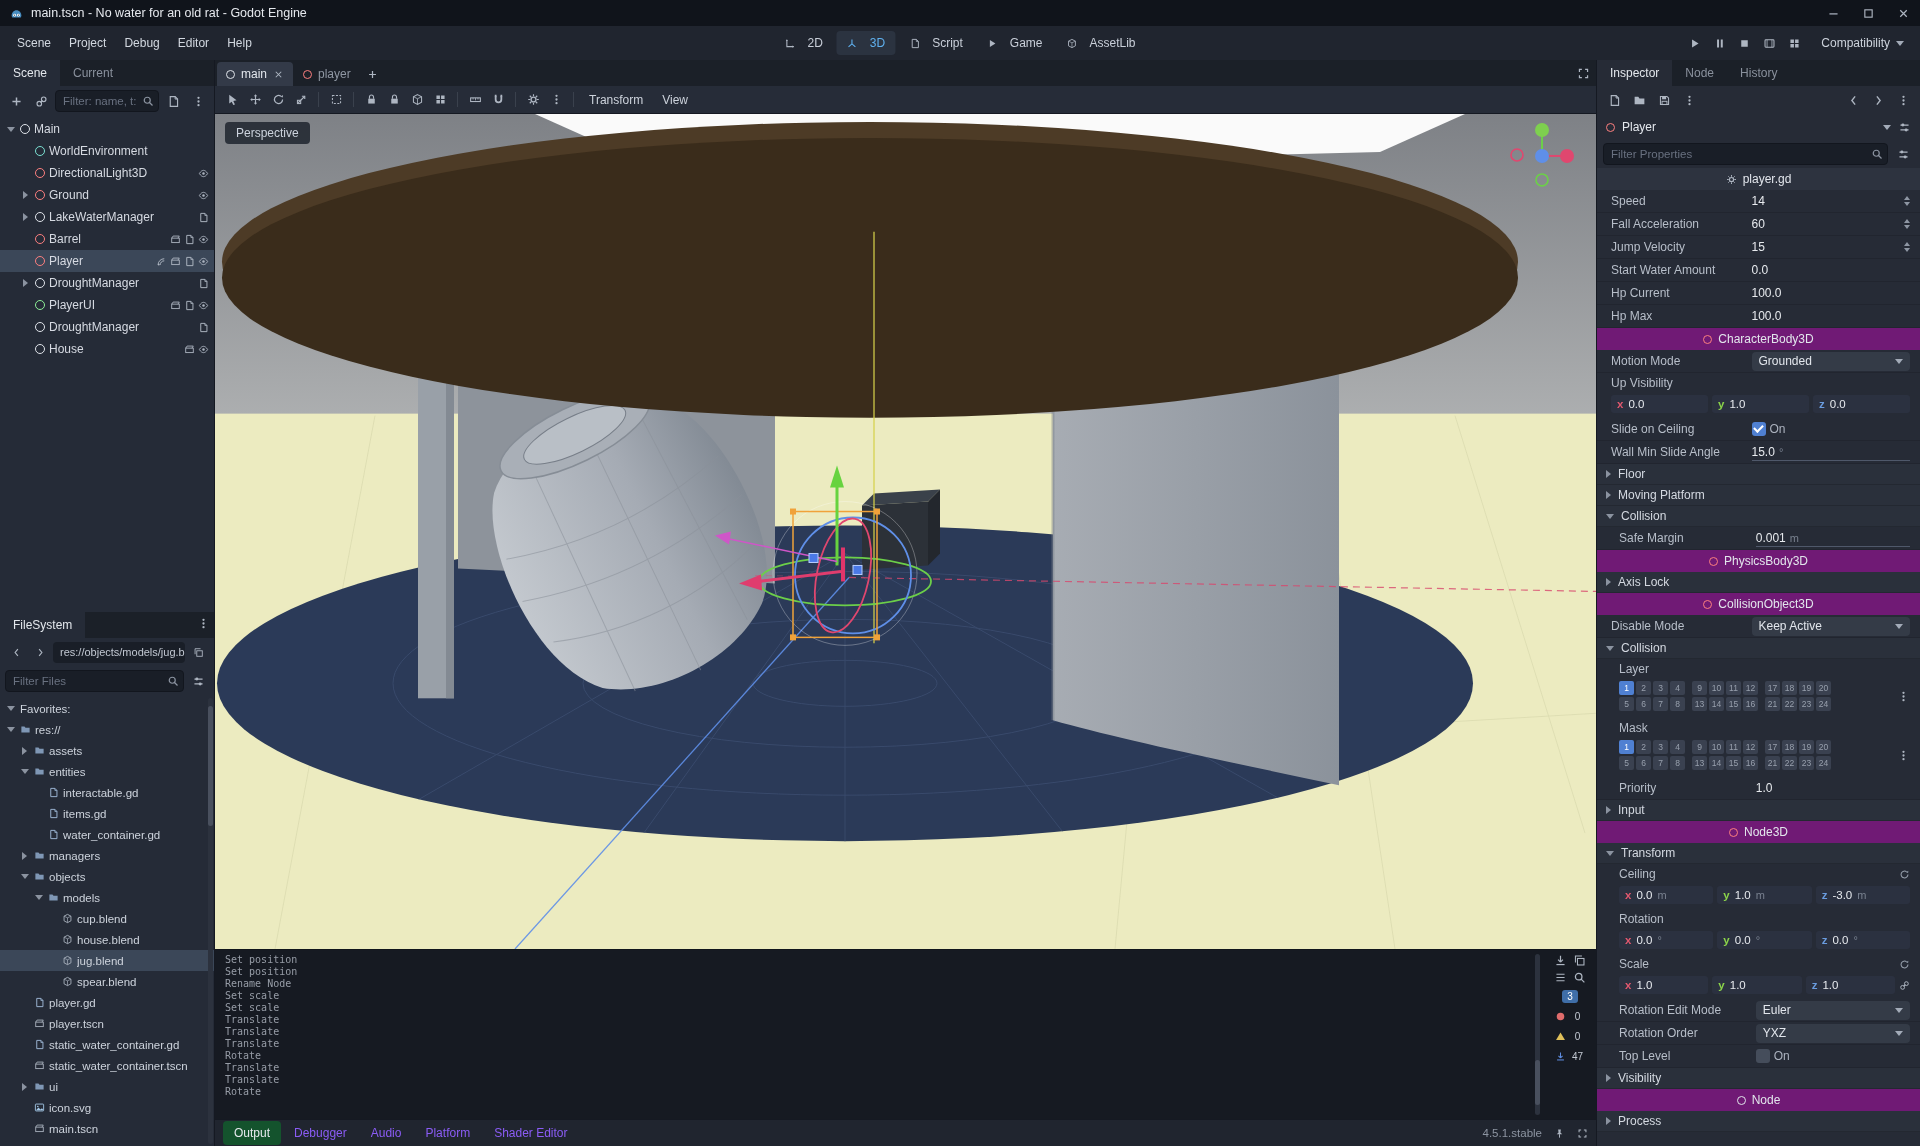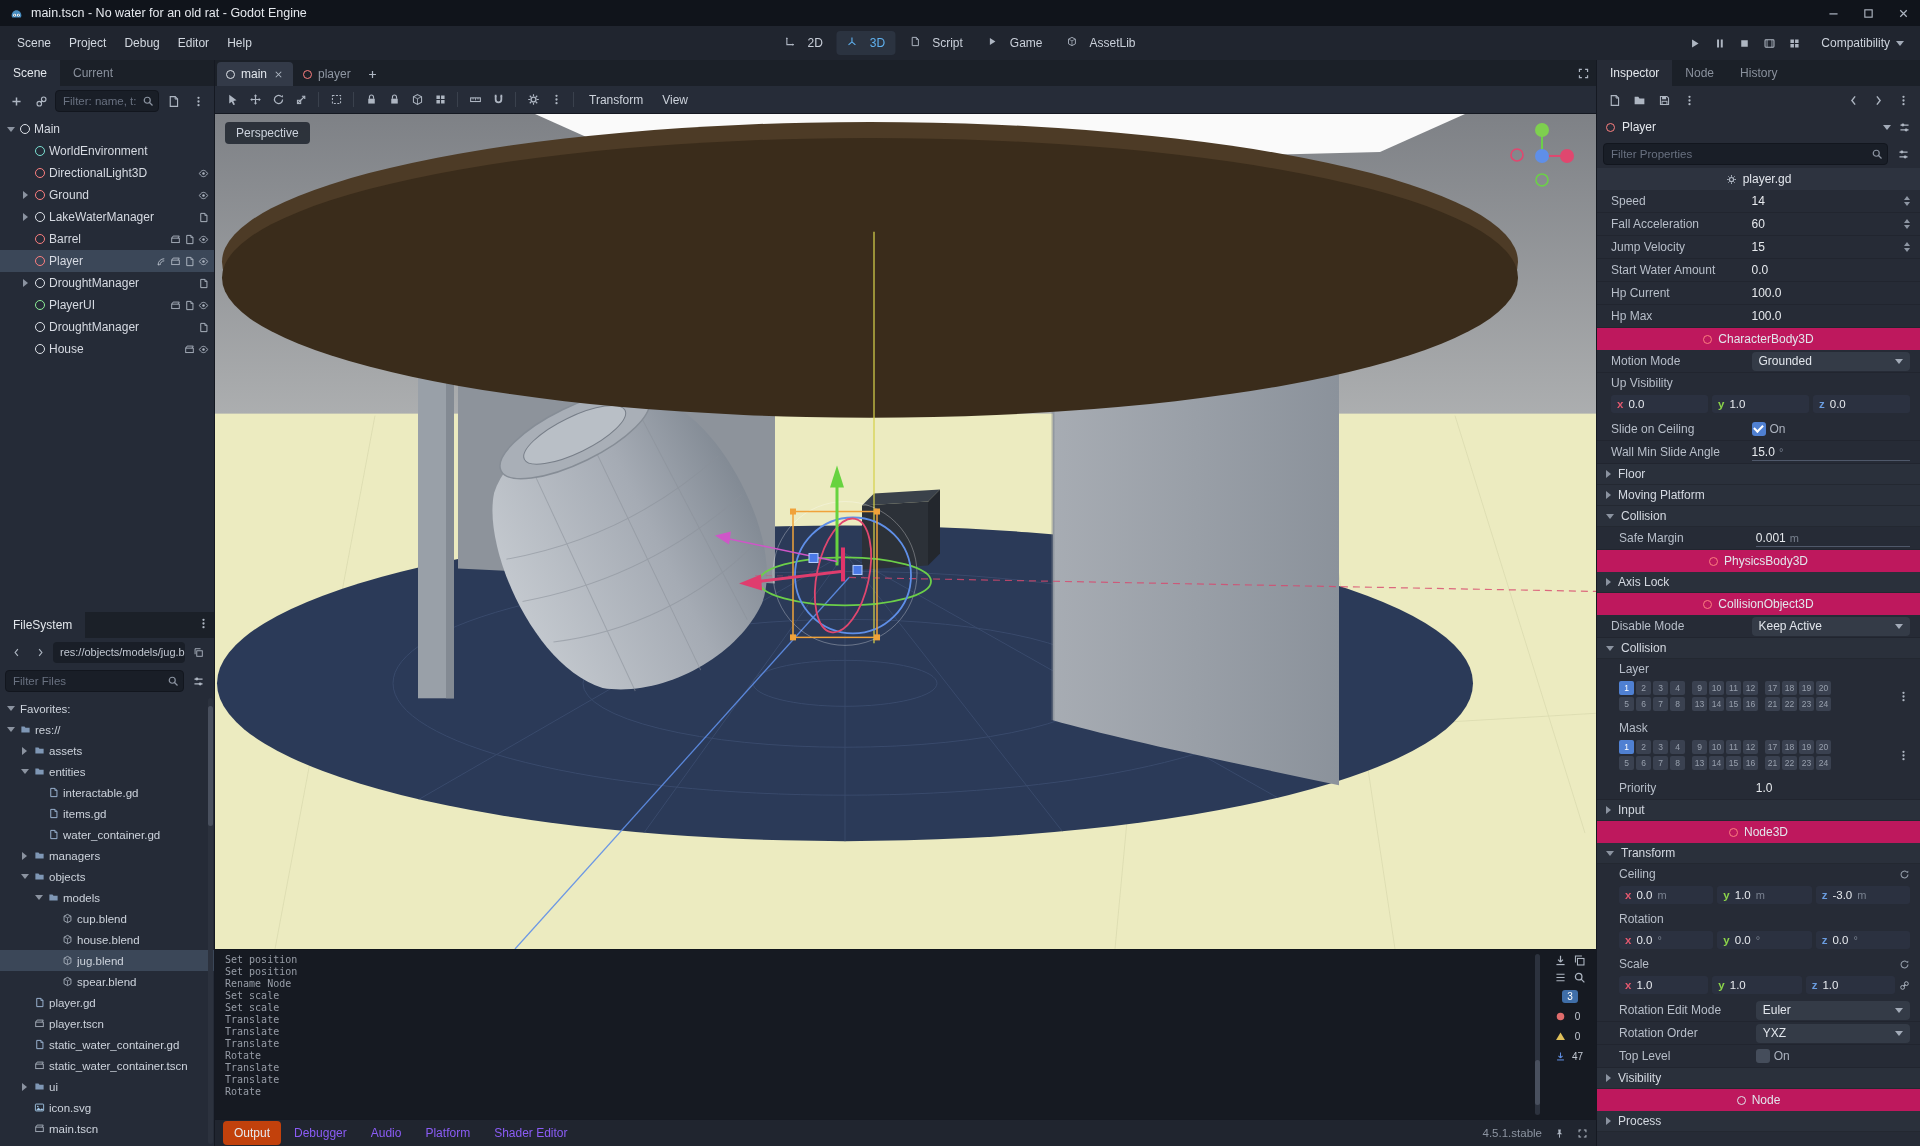--- a/index.html
+++ b/index.html
@@ -8,21 +8,21 @@
 svg.i{width:13px;height:13px;flex:0 0 auto;color:#aeb6c2}
 svg.i.sm{width:11px;height:11px}
 
 .titlebar{height:26px;background:#10141b;display:flex;align-items:center;padding:0 10px;gap:8px;flex:0 0 auto}
 .titlebar .title{color:#e6e9ee;font-size:12.5px}
 .winbtns{margin-left:auto;display:flex;gap:22px;align-items:center;color:#aeb6c2}
 
 .menubar{height:34px;background:#20252f;display:flex;align-items:center;padding:0 8px;flex:0 0 auto;position:relative}
 .menu-item{padding:5px 9px;color:#d2d8e0;border-radius:4px}
 .workspaces{position:absolute;left:50%;transform:translateX(-50%);display:flex;gap:4px;align-items:center}
-.ws{display:flex;gap:12px;align-items:flex-start;padding:5px 10px;border-radius:4px;color:#c9cfd9}
+.ws{display:flex;gap:12px;align-items:center;padding:5px 10px;border-radius:4px;color:#c9cfd9}
 .ws.active{color:#5fb0ee;background:#2b3340}
 .ws.active svg.i{color:#5fb0ee}
 .run-cluster{margin-left:auto;display:flex;align-items:center;gap:12px}
 .compat{display:flex;align-items:center;gap:6px;color:#cdd3dc;padding:4px 8px;border-radius:4px}
 
 .main{flex:1;display:flex;min-height:0}
 .dock-left{width:215px;background:#252b37;display:flex;flex-direction:column;flex:0 0 auto;border-right:1px solid #151922}
 .dock-right{width:324px;background:#262b36;display:flex;flex-direction:column;flex:0 0 auto;border-left:1px solid #151922}
 .center{flex:1;display:flex;flex-direction:column;min-width:0;background:#1b2028}
 
@@ -75,30 +75,30 @@
 .output-panel{height:170px;background:#161a22;flex:0 0 auto;display:flex;position:relative;border-top:1px solid #11151c}
 .olines{flex:1;padding:4px 10px;font-family:"DejaVu Sans Mono",monospace;font-size:10px;line-height:12px;color:#979da7;overflow:hidden}
 .orail{width:52px;flex:0 0 auto;display:flex;flex-direction:column;align-items:center;padding:4px 2px;gap:4px}
 .orail .irow{display:flex;gap:6px}
 .obadge{display:flex;align-items:center;gap:4px;font-size:10px;color:#c3c9d3;height:16px}
 .obadge .num{min-width:16px;text-align:center}
 .obadge.msg .num{background:#3f6ea8;color:#fff;border-radius:3px;padding:1px 4px}
 
 .statusbar{height:27px;background:#20252f;display:flex;align-items:center;padding:0 8px;gap:2px;flex:0 0 auto;border-top:1px solid #151922}
 .stab{padding:5px 11px;border-radius:4px;color:#8b5cf6}
-.stab.active{background:#c2410c;color:#e6e9ee}
+.stab.active{background:#14532d;color:#e6e9ee}
 .sb-right{margin-left:auto;display:flex;align-items:center;gap:12px;color:#8d95a2;font-size:11.5px}
 
 .insp-toolbar{height:28px;display:flex;align-items:center;gap:3px;padding:0 6px;flex:0 0 auto}
 .insp-toolbar .spacer{flex:1}
 .insp-node{height:26px;display:flex;align-items:center;gap:7px;padding:0 9px;flex:0 0 auto}
 .insp-node .nname{color:#e4e8ee;flex:1}
 .insp-filter{display:flex;gap:4px;align-items:center;padding:3px 6px;flex:0 0 auto}
 .insp-scroll{flex:1;overflow:hidden;display:flex;flex-direction:column}
-.cat{height:22px;display:flex;align-items:center;justify-content:center;gap:6px;background:#be185d;color:#e2e6ec;flex:0 0 auto}
+.cat{height:22px;display:flex;align-items:center;justify-content:center;gap:6px;background:#701a75;color:#e2e6ec;flex:0 0 auto}
 .cat.scat{background:#2d333f}
 .grp{height:21px;display:flex;align-items:center;gap:7px;padding:0 9px;background:#2a303b;color:#d4d9e1;flex:0 0 auto;border-bottom:1px solid #232831}
 .prow{height:23px;display:flex;align-items:center;padding:0 10px 0 14px;border-bottom:1px solid rgba(0,0,0,.12);flex:0 0 auto}
 .prow.ind,.lblrow.ind{padding-left:22px}
 .plabel{flex:0 0 47%;color:#b7bec9;overflow:hidden;white-space:nowrap}
 .pval{flex:1;display:flex;align-items:center;gap:4px;color:#e7eaee;min-width:0;height:18px}
 .pval.slider{border-bottom:1px solid #4f586a}
 .unit{color:#79818f;font-size:11px}
 .spin{margin-left:auto;display:flex;flex-direction:column;gap:2px}
 .su{width:0;height:0;border-left:3.5px solid transparent;border-right:3.5px solid transparent;border-bottom:4.5px solid #8e96a3}

